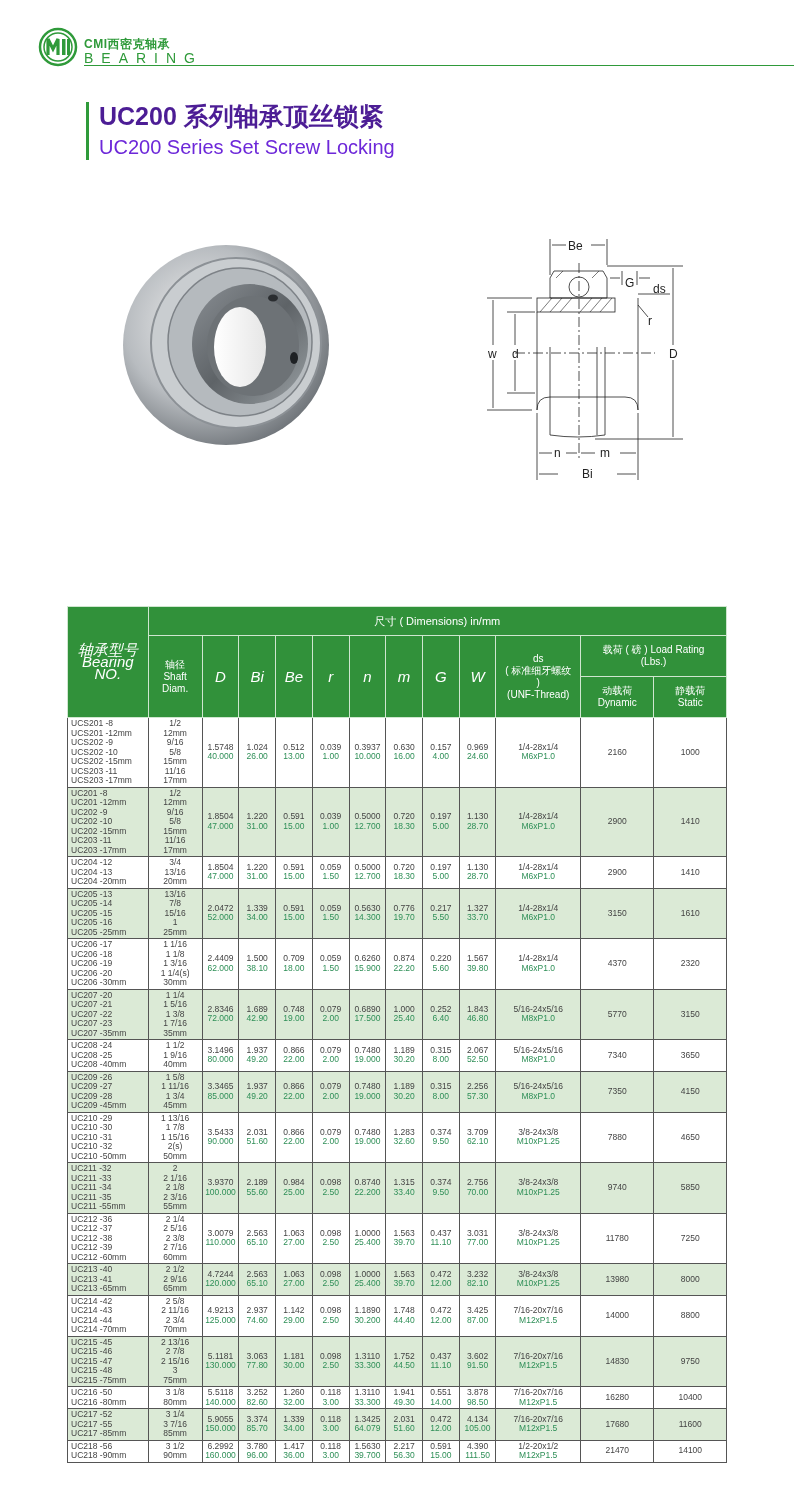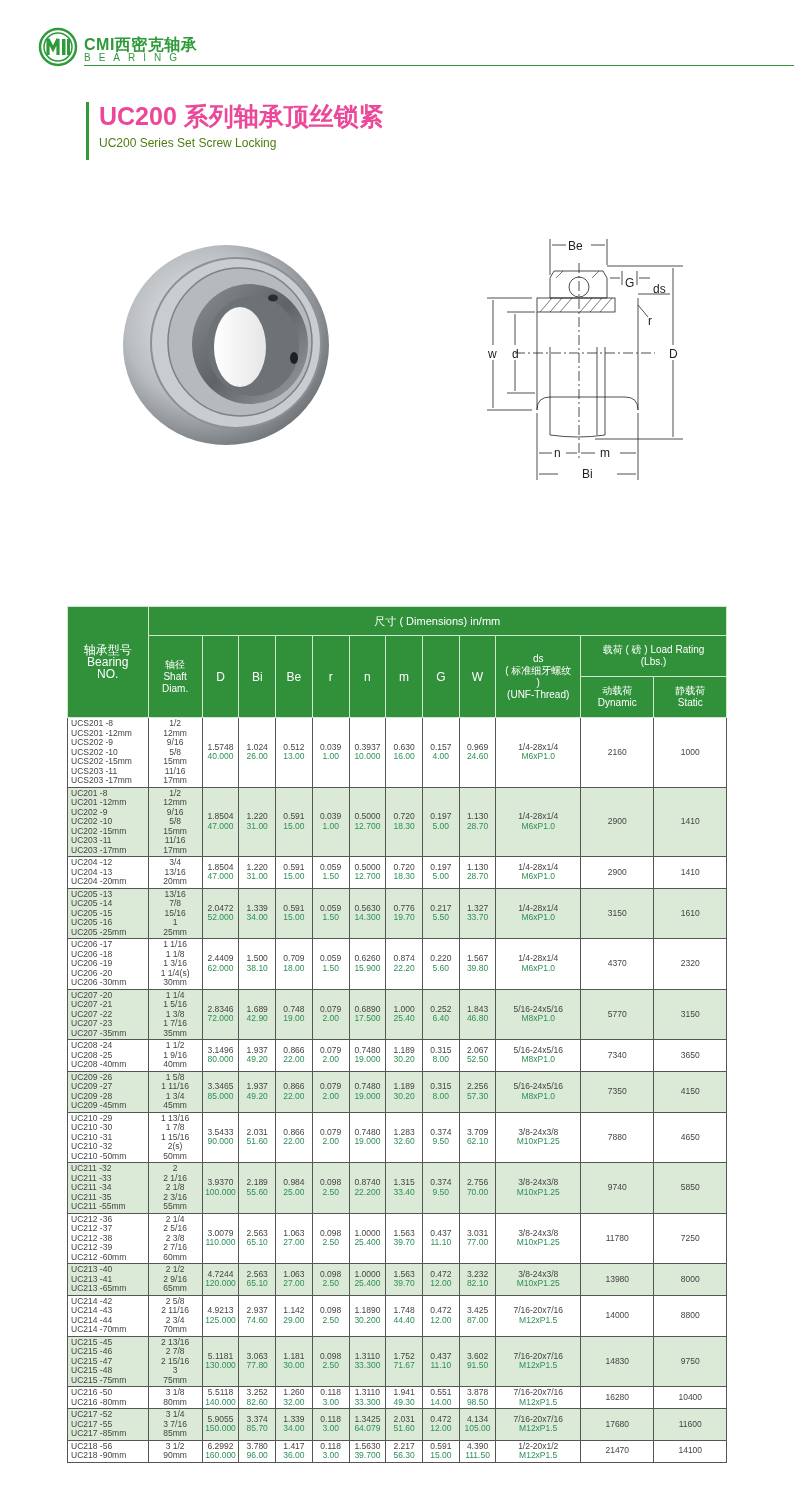--- a/index.html
+++ b/index.html
@@ -2,48 +2,48 @@
 <html><head>
 <meta charset="utf-8">
 <style>
   html, body { margin: 0; padding: 0; background: #ffffff; }
   body { width: 794px; height: 1502px; position: relative; overflow: hidden;
          font-family: "Liberation Sans", "DejaVu Sans", sans-serif; color: #333; }
 
   
   .logo { position: absolute; left: 38px; top: 27px; width: 40px; height: 40px; }
   .brand { position: absolute; left: 84px; top: 38px; }
-  .brand-top { font-size: 16px; font-weight: bold; color: #2f9a3a; letter-spacing: 0.5px; line-height: 13px; white-space: nowrap; }
-  .brand-bottom { font-size: 10px; color: #2f9a3a; letter-spacing: 8px; line-height: 12px; margin-top: 1px; }
+  .brand-top { font-size: 12px; font-weight: bold; color: #2f9a3a; letter-spacing: 0.5px; line-height: 13px; white-space: nowrap; }
+  .brand-bottom { font-size: 14px; color: #2f9a3a; letter-spacing: 8px; line-height: 12px; margin-top: 1px; }
   .header-rule { position: absolute; left: 84px; right: 0; top: 65px; height: 1px; background: #2f9a3a; }
 
   
   .title-bar { position: absolute; left: 86px; top: 102px; width: 3px; height: 58px; background: #2f9a3a; }
-  .title-cn { position: absolute; left: 99px; top: 100px; font-size: 25px; font-weight: bold; color: #ec4899; white-space: nowrap; }
-  .title-en { position: absolute; left: 99px; top: 136px; font-size: 12px; color: #4d7c0f; white-space: nowrap; }
+  .title-cn { position: absolute; left: 99px; top: 100px; font-size: 25px; font-weight: bold; color: #4c1d95; white-space: nowrap; }
+  .title-en { position: absolute; left: 99px; top: 136px; font-size: 20px; color: #6d28d9; white-space: nowrap; }
 
   
   .photo { position: absolute; left: 118px; top: 240px; width: 220px; height: 210px; }
   
   .diagram { position: absolute; left: 470px; top: 225px; width: 240px; height: 270px; }
   .diagram text { font-family: "Liberation Sans", sans-serif; font-size: 12px; fill: #222; }
 
   
   .spec-table { position: absolute; left: 67px; top: 606px; width: 660px; border-collapse: collapse; table-layout: fixed; }
   .spec-table th { background: #31913a; color: #ffffff; font-weight: normal; border: 1px solid #cfe6cf; padding: 8px; text-align: center; line-height: 12px; }
   .spec-table td { border: 1px solid #555; padding: 1px 2px; text-align: center; vertical-align: middle; font-size: 8.5px; line-height: 9.5px; color: #444; }
   .spec-table tr.alt td { background: #dbead6; }
   .spec-table td.model { text-align: left; padding-left: 3px; white-space: pre-line; }
   .spec-table td.shaft { white-space: pre-line; }
   .spec-table .mm { color: #2e8f57; display: block; }
   .spec-table .in { display: block; }
   .th-top { height: 26px; font-size: 11px; }
   .th-mid { height: 30px; font-size: 11.5px; margin-left: 12px; }
   .th-bot { height: 29px; font-size: 10px; }
-  .th-col { font-size: 12px; }
+  .th-col { font-size: 15px; font-style: italic; }
   .th-small { font-size: 10px; line-height: 11px; }
 </style>
 </head>
 <body>
 
 <svg class="logo" viewBox="0 0 40 40">
   <circle cx="20" cy="20" r="18" fill="none" stroke="#2f9a3a" stroke-width="2.5"></circle>
   <circle cx="20" cy="20" r="14" fill="none" stroke="#2f9a3a" stroke-width="1.5"></circle>
   <path d="M10 28 L10 12 L15 22 L20 12 L20 28" fill="none" stroke="#2f9a3a" stroke-width="3.2"></path>
   <rect x="24" y="12" width="3.5" height="16" fill="#2f9a3a"></rect>
@@ -888,21 +888,21 @@
         <td>
           <span class="in">0.098</span>
           <span class="mm">2.50</span>
         </td>
         <td>
           <span class="in">1.3110</span>
           <span class="mm">33.300</span>
         </td>
         <td>
           <span class="in">1.752</span>
-          <span class="mm">71.67</span>
+          <span class="mm">44.50</span>
         </td>
         <td>
           <span class="in">0.437</span>
           <span class="mm">11.10</span>
         </td>
         <td>
           <span class="in">3.602</span>
           <span class="mm">91.50</span>
         </td>
         <td>

